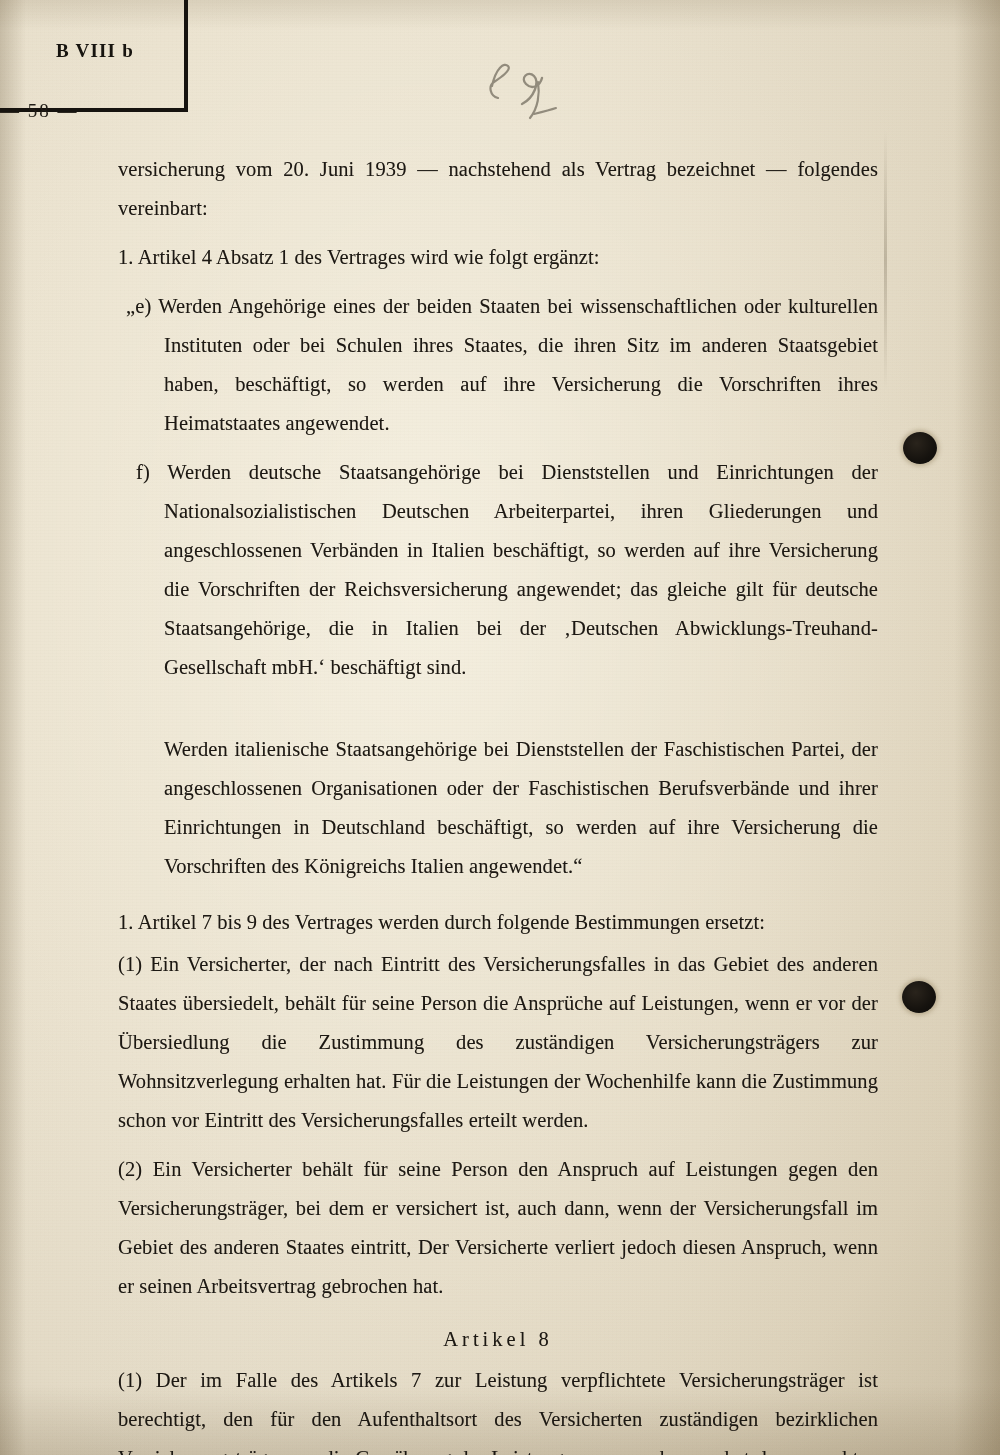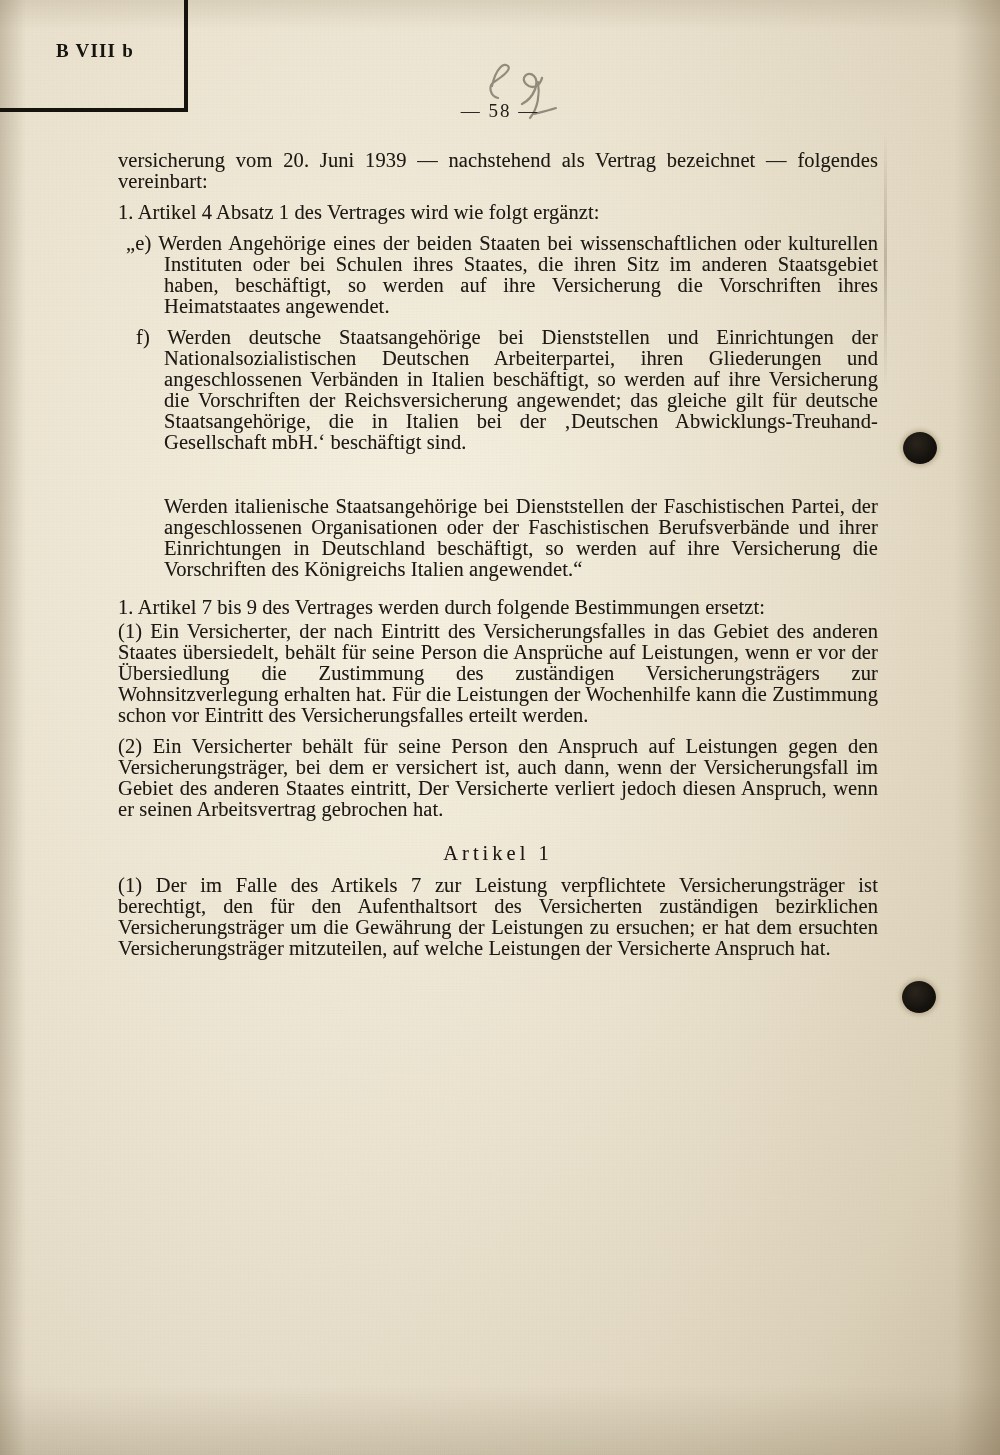--- a/index.html
+++ b/index.html
@@ -80,21 +80,21 @@
     color: #17140f;
     white-space: nowrap;
   }
 
   
   .folio {
     position: absolute;
     top: 100px;
     left: 0;
     right: 0;
-    text-align: center;
+    text-align: left;
     font-size: 19px;
     letter-spacing: 2px;
     color: #201c16;
   }
 
   
   .scribble {
     position: absolute;
     left: 478px;
     top: 52px;
@@ -129,21 +129,21 @@
 
   
   .body {
     position: absolute;
     left: 118px;
     top: 150px;
     width: 760px;
   }
   .para {
     font-size: 20.5px;
-    line-height: 21px;
+    line-height: 39px;
     margin: 0 0 3px 0;
     text-align: justify;
     text-justify: inter-word;
     color: #1c1813;
     letter-spacing: 0.1px;
   }
   .gap-sm { height: 7px; }
   .gap-md { height: 14px; }
 
   .hang-e {
@@ -227,21 +227,21 @@
 
     <p class="para">1. Artikel 7 bis 9 des Vertrages werden durch folgende Bestimmungen ersetzt:</p>
 
 
     <p class="para">(1) Ein Versicherter, der nach Eintritt des Versicherungsfalles in das Gebiet des anderen Staates übersiedelt, behält für seine Person die Ansprüche auf Leistungen, wenn er vor der Übersiedlung die Zustimmung des zuständigen Versicherungsträgers zur Wohnsitzverlegung erhalten hat. Für die Leistungen der Wochenhilfe kann die Zustimmung schon vor Eintritt des Versicherungsfalles erteilt werden.</p>
 
     <div class="gap-sm"></div>
 
     <p class="para">(2) Ein Versicherter behält für seine Person den Anspruch auf Leistungen gegen den Versicherungsträger, bei dem er versichert ist, auch dann, wenn der Versicherungsfall im Gebiet des anderen Staates eintritt, Der Versicherte verliert jedoch diesen Anspruch, wenn er seinen Arbeitsvertrag gebrochen hat.</p>
 
-    <div class="artikel-head sub">Artikel 1</div>
+    <div class="artikel-head sub">Artikel 8</div>
 
     <p class="para">(1) Der im Falle des Artikels 7 zur Leistung verpflichtete Versicherungsträger ist berechtigt, den für den Aufenthaltsort des Versicherten zuständigen bezirklichen Versicherungsträger um die Gewährung der Leistungen zu ersuchen; er hat dem ersuchten Versicherungsträger mitzuteilen, auf welche Leistungen der Versicherte Anspruch hat.</p>
 
     <div class="gap-sm"></div>
 
 
   </div>
 </div>
 
 </body></html>

